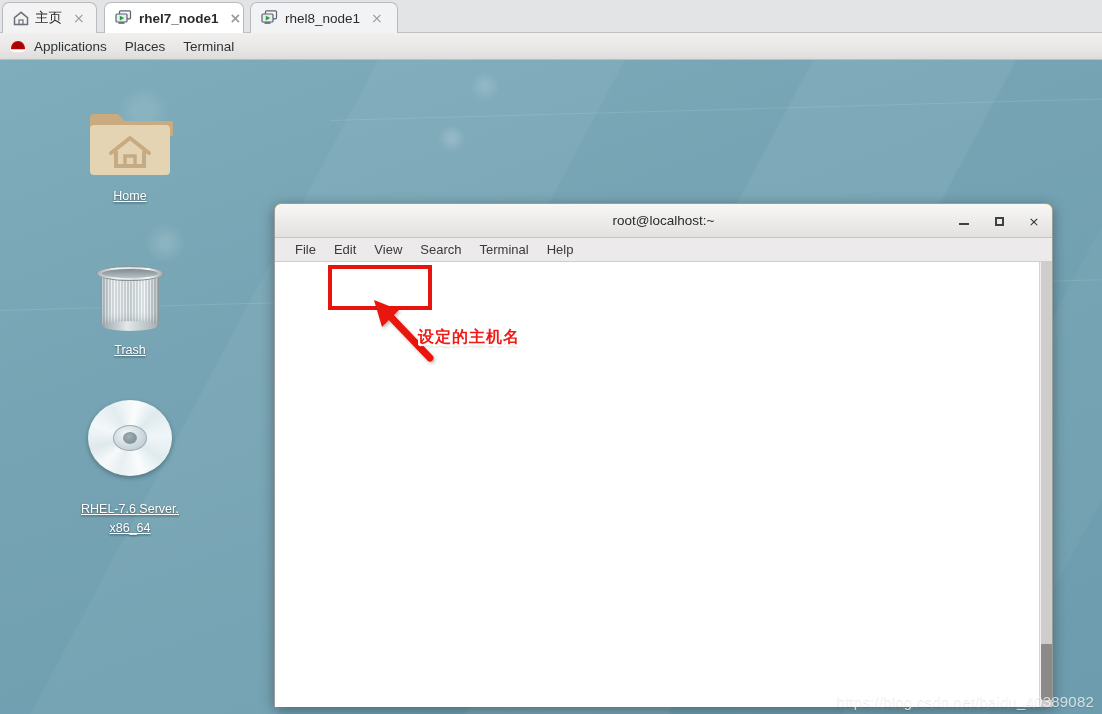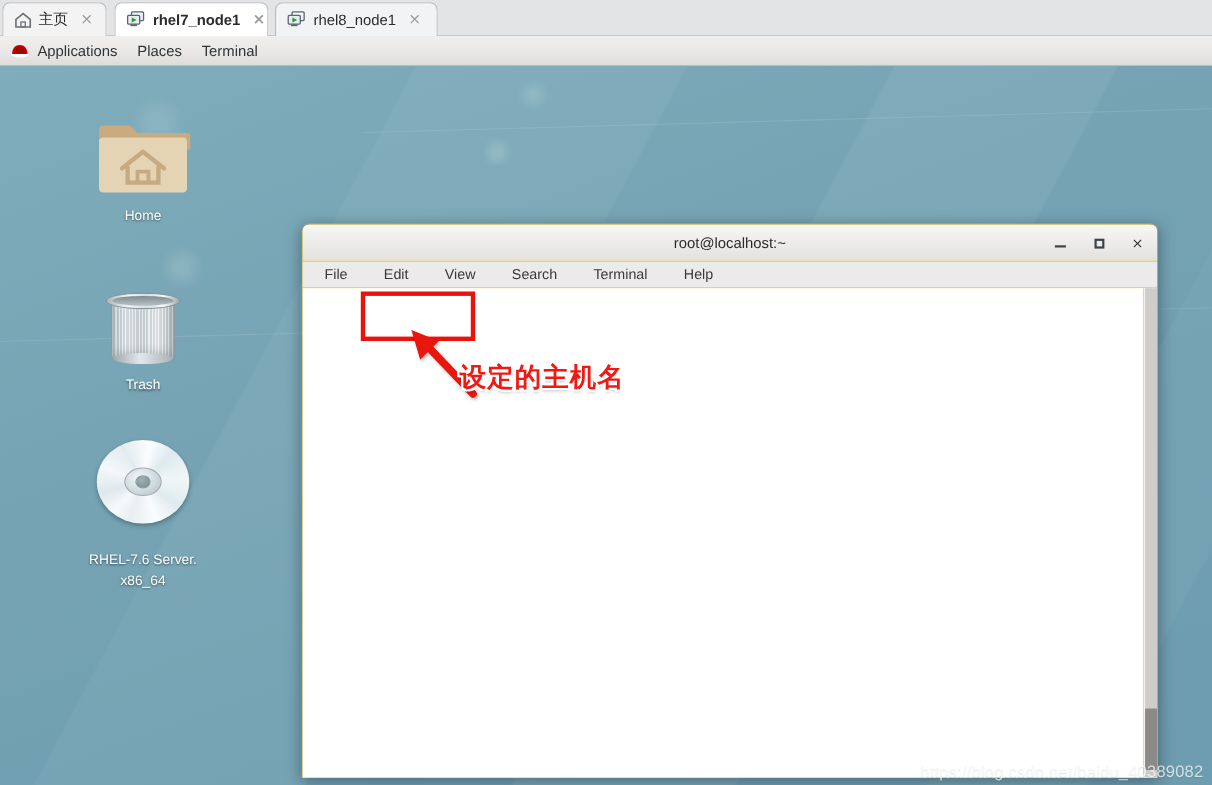--- a/index.html
+++ b/index.html
@@ -83,20 +83,21 @@
 
   
   .dicon {
     position: absolute; width: 130px;
     display: flex; flex-direction: column; align-items: center;
     text-align: center;
   }
   .dicon .cap {
     margin-top: 7px; font-size: 12.5px; color: #ffffff; line-height: 1.55;
     text-shadow: 0 1px 2px rgba(0,0,0,.55);
+    text-decoration: underline;
   }
   .dicon-home  { left: 65px; top: 48px; }
   .dicon-trash { left: 65px; top: 198px; }
   .dicon-cd    { left: 65px; top: 338px; gap: 15px; }
 
   
   .folder { width: 86px; height: 72px; position: relative; }
 
   
   .trash { width: 78px; height: 76px; position: relative; }
@@ -176,21 +177,21 @@
         font-size: 13px; color: #2e3436; font-family: "DejaVu Sans", sans-serif; }
   .wb .min { display: block; width: 10px; height: 2px; background: #3c4245; margin-top: 6px; }
   .wb .max { display: block; width: 9px; height: 9px; border: 2px solid #3c4245; }
 
   .term-menu {
     height: 24px;
     background: #eceaea;
     border-bottom: 1px solid #cfcdcd;
     display: flex; align-items: center;
     padding-left: 11px;
-    font-size: 13px; color: #3a3a3a; gap: 15px;
+    font-size: 13px; color: #3a3a3a;
   }
   .menu-item { padding: 0 9px; line-height: 24px; }
 
   .term-body {
     position: relative;
     height: 445px;
     background: #ffffff;
     font-family: "DejaVu Sans Mono", "Liberation Mono", monospace;
     font-size: 14.5px;
     color: #111111;
@@ -208,21 +209,21 @@
 
   
   .anno-box {
     position: absolute; left: 328px; top: 265px; width: 104px; height: 45px;
     border: 4px solid #e8120e; background: transparent;
   }
   .anno-svg { position: absolute; left: 360px; top: 296px; width: 260px; height: 80px; }
   .anno-text {
     position: absolute; left: 418px; top: 327px;
     font-family: "DejaVu Sans", "Liberation Sans", sans-serif;
-    font-size: 24px; font-weight: bold; color: #f01a14;
+    font-size: 16px; font-weight: bold; color: #f01a14;
     letter-spacing: 1px;
     text-shadow:
       -2px 0 #fff, 2px 0 #fff, 0 -2px #fff, 0 2px #fff,
       -2px -2px #fff, 2px -2px #fff, -2px 2px #fff, 2px 2px #fff,
       0 3px 3px rgba(0,0,0,.25);
   }
 
   
   .watermark {
     position: absolute; right: 8px; bottom: 4px;

